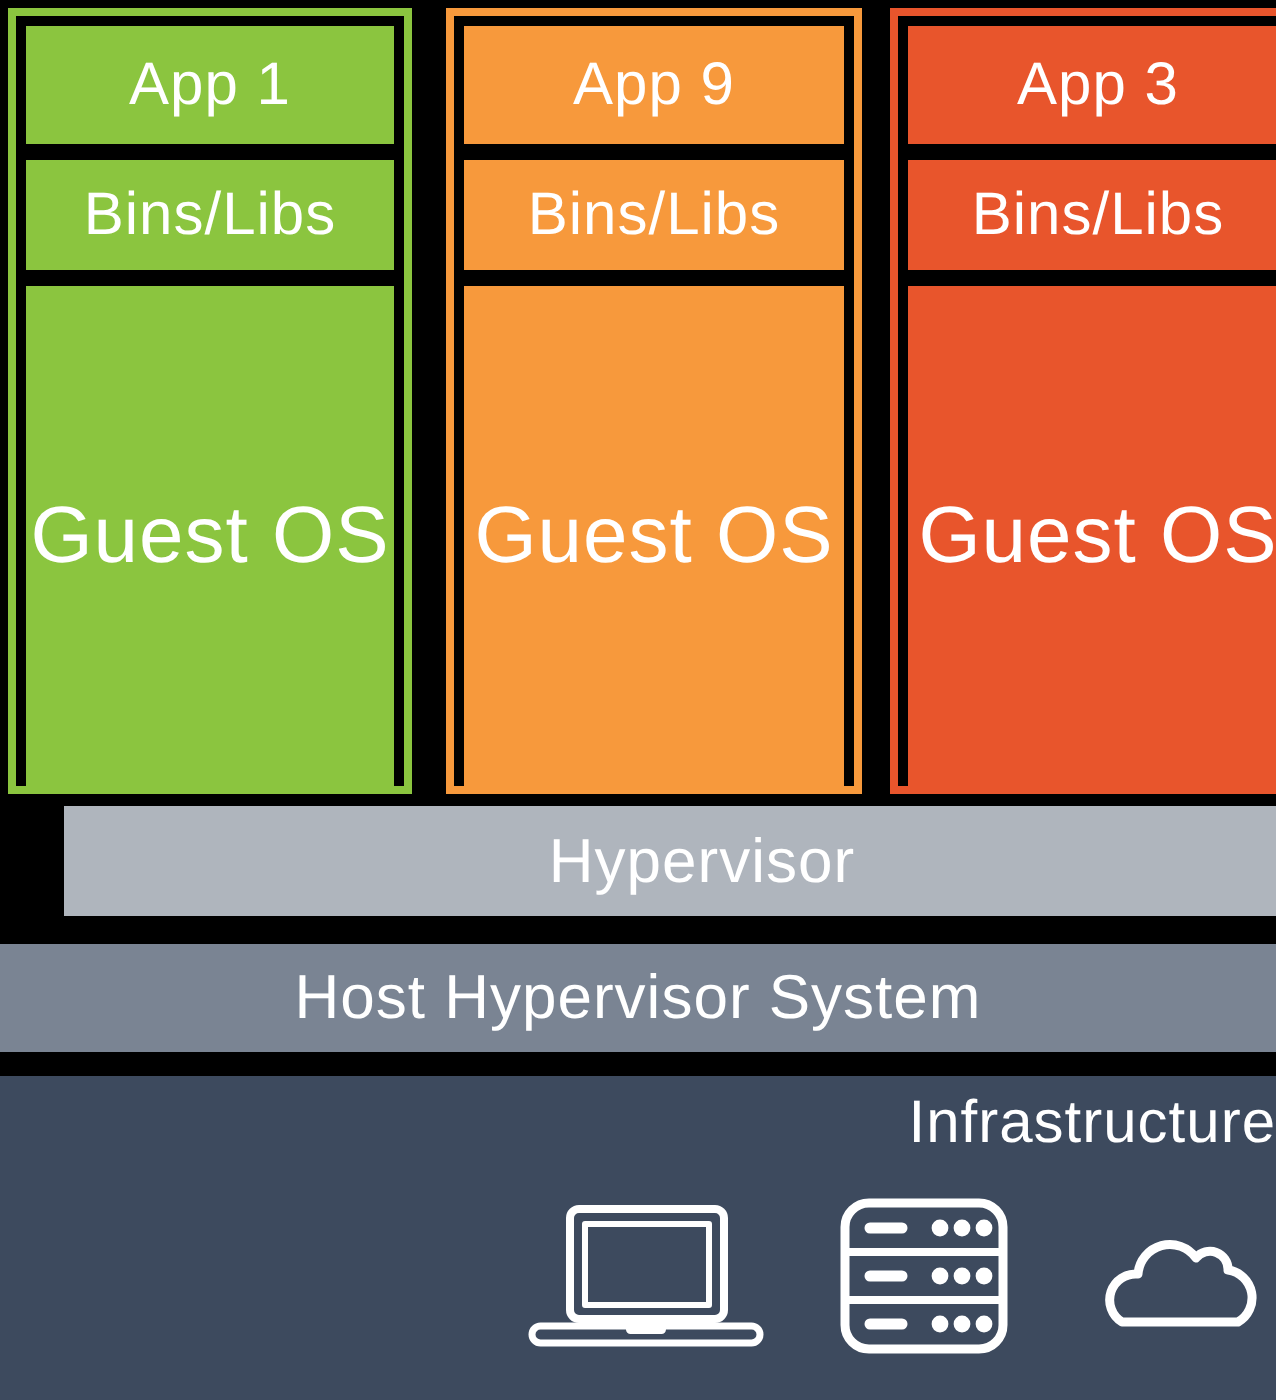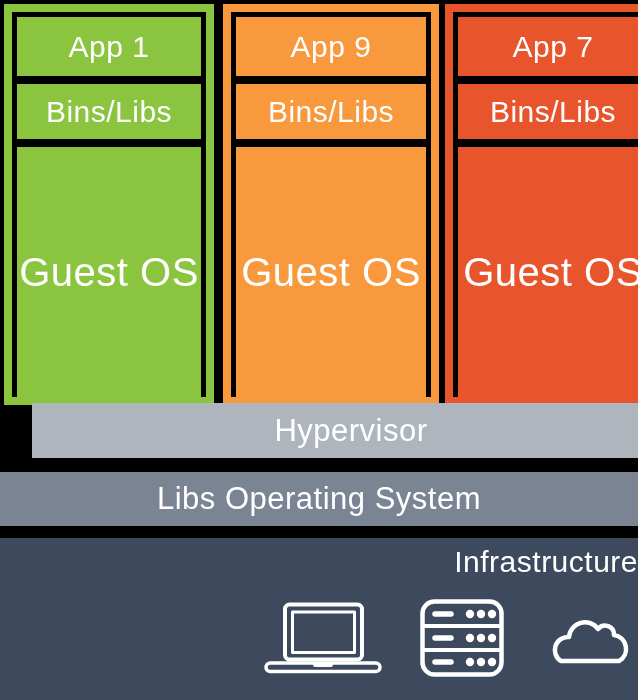--- a/index.html
+++ b/index.html
@@ -10,21 +10,21 @@
     background: #000;
     overflow: hidden;
     font-family: "Liberation Sans", "DejaVu Sans", sans-serif;
     color: #fff;
   }
   
   .vm-col {
     position: absolute;
     top: 4px;
     height: 380px;
-    border: 8px solid #14532d; 
+    border: 4px solid #14532d; 
     display: flex;
     flex-direction: column;
     padding: 5px 5px 0 5px;
     gap: 8px;
     background: #000;
     box-sizing: content-box;
   }
   .col1 { left: 4px;   width: 184px; }
   .col2 { left: 223px; width: 190px; }
   .col3 { left: 445px; width: 190px; }
@@ -101,36 +101,36 @@
     <div class="vm-box bins" style="background: rgb(247, 153, 60);">
       <span>Bins/Libs</span>
     </div>
     <div class="vm-box guest" style="background: rgb(247, 153, 60);">
       <span>Guest OS</span>
     </div>
   </div>
 
   <div class="vm-col col3" style="border-color: rgb(232, 85, 44);">
     <div class="vm-box app" style="background: rgb(232, 85, 44);">
-      <span>App 7</span>
+      <span>App 3</span>
     </div>
     <div class="vm-box bins" style="background: rgb(232, 85, 44);">
       <span>Bins/Libs</span>
     </div>
     <div class="vm-box guest" style="background: rgb(232, 85, 44);">
       <span>Guest OS</span>
     </div>
   </div>
 
   <div class="layer hypervisor" style="background: rgb(175, 181, 189);">
     <span>Hypervisor</span>
   </div>
 
   <div class="layer hostos" style="background: rgb(122, 132, 147);">
-    <span>Libs Operating System</span>
+    <span>Host Hypervisor System</span>
   </div>
 
   <div class="infra" style="background: rgb(61, 74, 94);">
     <div class="infra-title">Infrastructure</div>
     <div class="icons-row">
 
       <svg width="118" height="72" viewBox="0 0 118 72" fill="none" stroke="#fff" stroke-linejoin="round" stroke-linecap="round">
         <rect x="21" y="2.5" width="77" height="55" rx="4.5" stroke-width="4"></rect>
         <rect x="28.5" y="10" width="62" height="40.5" stroke-width="3"></rect>
         <rect x="2" y="61" width="114" height="8.5" rx="4.25" stroke-width="3.5"></rect>

